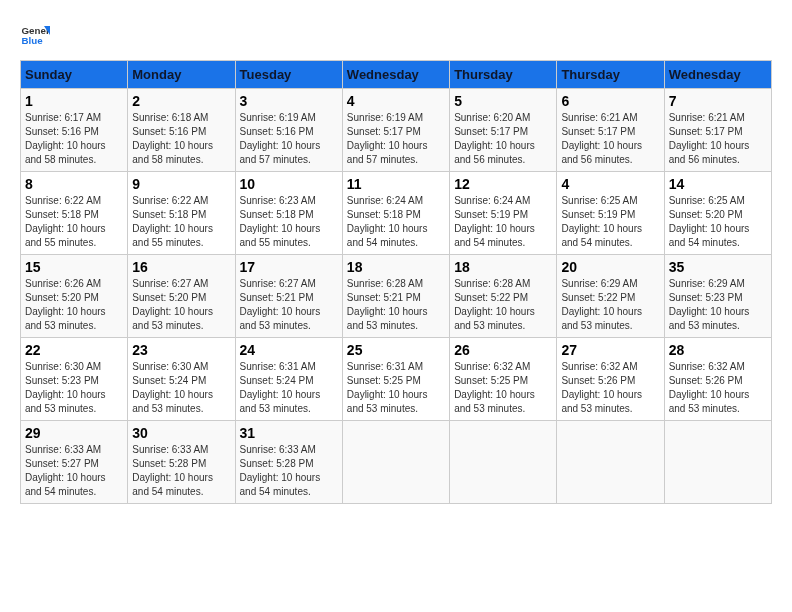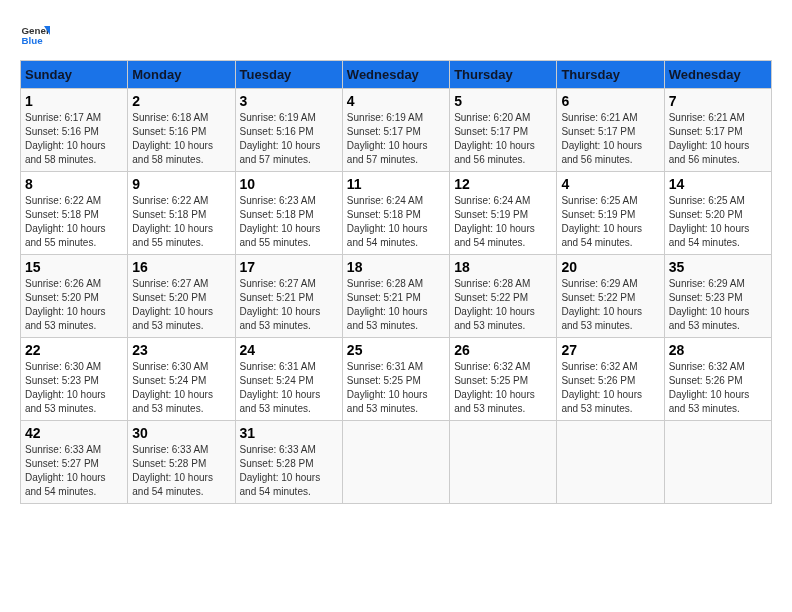--- a/index.html
+++ b/index.html
@@ -223,21 +223,21 @@
           <span class="day-num">27</span>
           <span class="day-info">Sunrise: 6:32 AM<br>Sunset: 5:26 PM<br>Daylight: 10 hours and 53 minutes.</span>
         </td>
         <td>
           <span class="day-num">28</span>
           <span class="day-info">Sunrise: 6:32 AM<br>Sunset: 5:26 PM<br>Daylight: 10 hours and 53 minutes.</span>
         </td>
       </tr>
       <tr>
         <td>
-          <span class="day-num">42</span>
+          <span class="day-num">29</span>
           <span class="day-info">Sunrise: 6:33 AM<br>Sunset: 5:27 PM<br>Daylight: 10 hours and 54 minutes.</span>
         </td>
         <td>
           <span class="day-num">30</span>
           <span class="day-info">Sunrise: 6:33 AM<br>Sunset: 5:28 PM<br>Daylight: 10 hours and 54 minutes.</span>
         </td>
         <td>
           <span class="day-num">31</span>
           <span class="day-info">Sunrise: 6:33 AM<br>Sunset: 5:28 PM<br>Daylight: 10 hours and 54 minutes.</span>
         </td>

